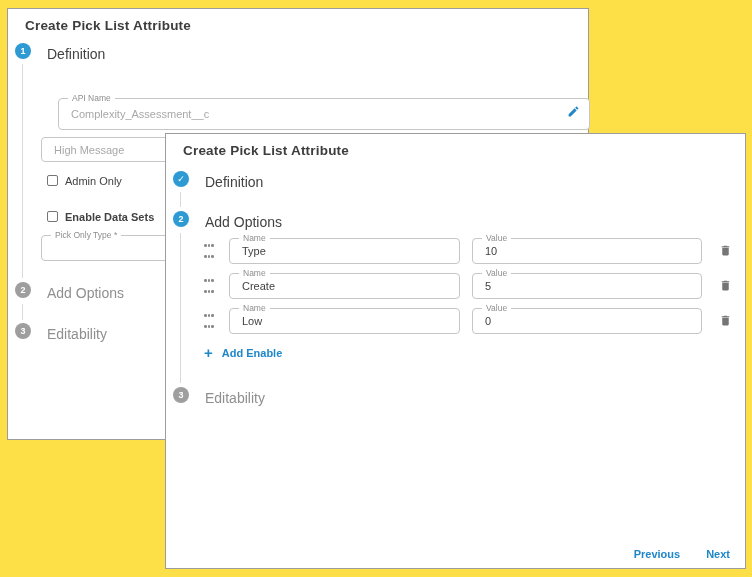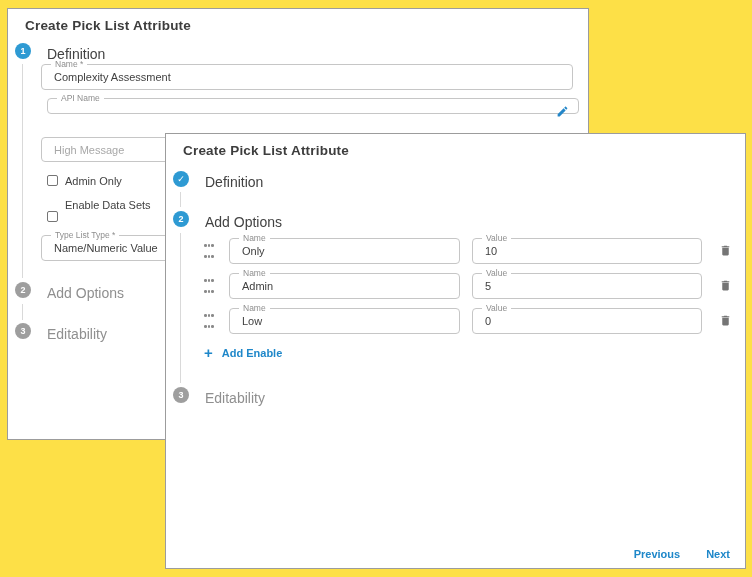--- a/index.html
+++ b/index.html
@@ -44,47 +44,43 @@
   <div class="dlg" id="dlg-back">
     <div class="dlg-title">Create Pick List Attribute</div>
 
     <div class="step-circle blue" style="left:7px;top:34px;">
       <span>1</span>
     </div>
     <div class="step-label" style="left:39px;top:37px;">Definition</div>
 
     <div class="vline" style="left:14px;top:55px;height:214px;"></div>
 
-    <div class="field" style="left:33px;top:55px;width:532px;height:26px;">
-      <span class="flabel">Name *</span>
-      <span class="fvalue">Complexity Assessment</span>
-    </div>
 
-    <div class="field" style="left:39px;top:89px;width:532px;height:16px;">
+    <div class="field" style="left:50px;top:89px;width:532px;height:32px;">
       <span class="flabel">API Name</span>
+      <span class="fvalue muted">Complexity_Assessment__c</span>
       <button class="icon-btn" style="right:9px;top:6px;width:13px;height:13px;">
         <svg width="13" height="13" viewBox="0 0 24 24" fill="#2386c8">
           <path d="M3 17.25V21h3.75L17.8 9.94l-3.75-3.75L3 17.25zM20.7 7.04c.39-.39.39-1.02 0-1.41l-2.34-2.34c-.39-.39-1.02-.39-1.41 0l-1.83 1.83 3.75 3.75 1.83-1.83z"></path>
         </svg>
       </button>
     </div>
 
     <div class="field" style="left:33px;top:128px;width:532px;height:25px;">
       <span class="fvalue muted">High Message</span>
     </div>
 
     <div class="checkbox" style="left:39px;top:166px;"></div>
     <div class="cb-label" style="left:57px;top:166px;">Admin Only</div>
 
     <div class="checkbox" style="left:39px;top:202px;"></div>
-    <div class="cb-label" style="left:57px;top:190px;">Enable Data Sets</div>
+    <div class="cb-label" style="left:57px;top:202px;font-weight:bold;">Enable Data Sets</div>
 
     <div class="field" style="left:33px;top:226px;width:532px;height:26px;">
-      <span class="flabel">Type List Type *</span>
-      <span class="fvalue">Name/Numeric Value</span>
+      <span class="flabel">Pick Only Type *</span>
     </div>
 
     <div class="step-circle gray" style="left:7px;top:273px;">
       <span>2</span>
     </div>
     <div class="step-label inactive" style="left:39px;top:276px;">Add Options</div>
 
     <div class="vline" style="left:14px;top:295px;height:16px;"></div>
 
     <div class="step-circle gray" style="left:7px;top:314px;">
@@ -114,21 +110,21 @@
       <div class="drag-handle" style="left:38px;top:110px;">
         <i></i>
           <i></i>
           <i></i>
           <i></i>
           <i></i>
           <i></i>
       </div>
       <div class="field" style="left:63px;top:104px;width:231px;height:26px;">
         <span class="flabel">Name</span>
-        <span class="fvalue">Only</span>
+        <span class="fvalue">Type</span>
       </div>
       <div class="field" style="left:306px;top:104px;width:230px;height:26px;">
         <span class="flabel">Value</span>
         <span class="fvalue">10</span>
       </div>
       <button class="icon-btn" style="left:552px;top:108px;width:14px;height:16px;">
         <svg width="13" height="15" viewBox="0 0 24 24" fill="#757575">
           <path d="M6 19c0 1.1.9 2 2 2h8c1.1 0 2-.9 2-2V7H6v12zM19 4h-3.5l-1-1h-5l-1 1H5v2h14V4z"></path>
         </svg>
       </button>
@@ -138,21 +134,21 @@
       <div class="drag-handle" style="left:38px;top:145px;">
         <i></i>
           <i></i>
           <i></i>
           <i></i>
           <i></i>
           <i></i>
       </div>
       <div class="field" style="left:63px;top:139px;width:231px;height:26px;">
         <span class="flabel">Name</span>
-        <span class="fvalue">Admin</span>
+        <span class="fvalue">Create</span>
       </div>
       <div class="field" style="left:306px;top:139px;width:230px;height:26px;">
         <span class="flabel">Value</span>
         <span class="fvalue">5</span>
       </div>
       <button class="icon-btn" style="left:552px;top:143px;width:14px;height:16px;">
         <svg width="13" height="15" viewBox="0 0 24 24" fill="#757575">
           <path d="M6 19c0 1.1.9 2 2 2h8c1.1 0 2-.9 2-2V7H6v12zM19 4h-3.5l-1-1h-5l-1 1H5v2h14V4z"></path>
         </svg>
       </button>

